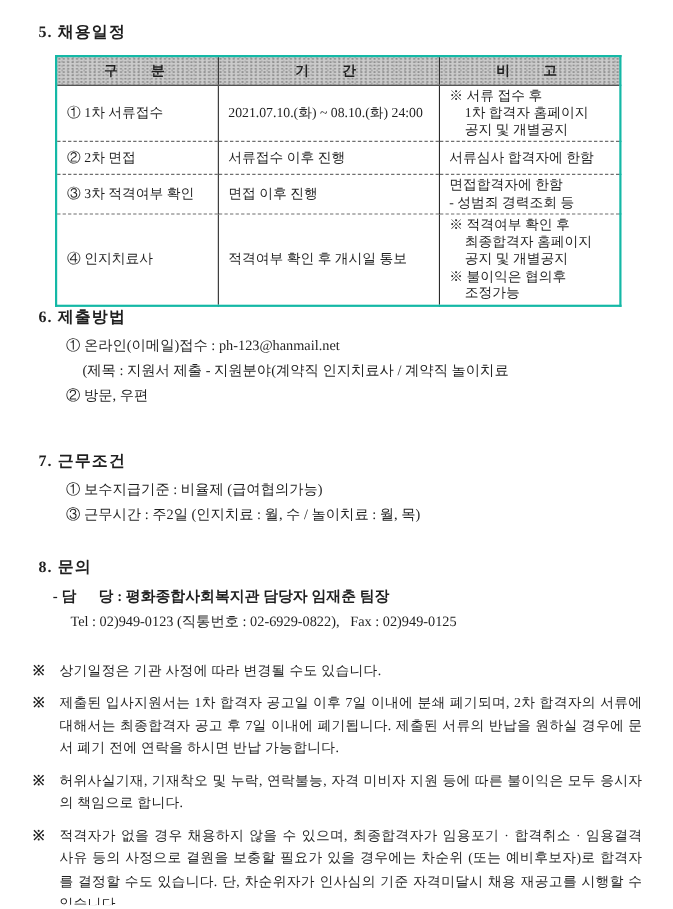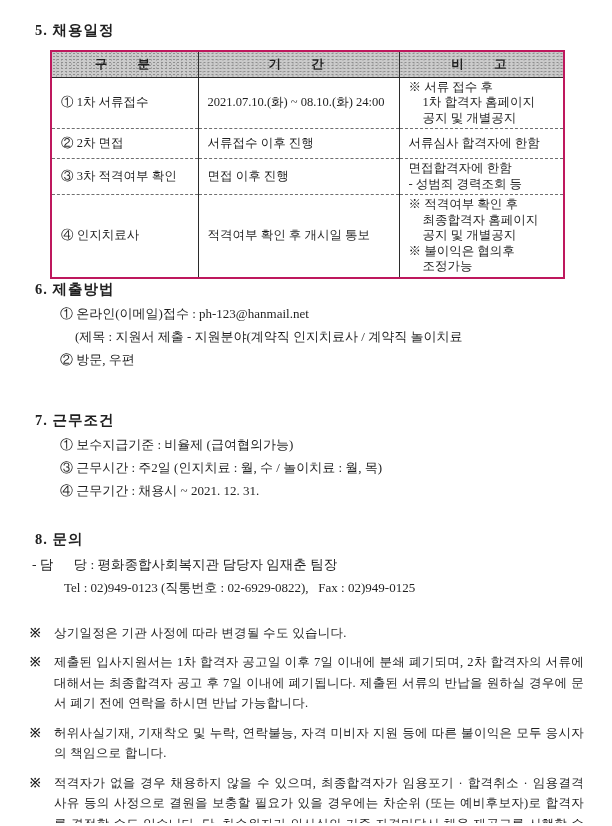--- a/index.html
+++ b/index.html
@@ -25,21 +25,21 @@
     margin:10px 0 0 20px;
     font-size:12.5px;
   }
   .schedule-table th,.schedule-table td{
     border-left:1.5px solid #2b2b2b;
     padding:2px 6px 2px 9px;
     vertical-align:middle;
     box-sizing:border-box;
   }
   .schedule-table th:first-child,.schedule-table td:first-child{border-left:none;}
-  .schedule-table{border:2px solid #be185d;}
+  .schedule-table{border:2px solid #14b8a6;}
   .schedule-table thead th{
     height:26px;
     font-weight:bold;
     text-align:center;
     letter-spacing:8px;
     white-space:pre;
     border-bottom:1.5px solid #2b2b2b;
     background-color:#cbcbcb;
     background-image:
       radial-gradient(circle,#8e8e8e 0.8px,rgba(0,0,0,0) 1px),
@@ -56,21 +56,21 @@
   .note-cell .ind{padding-left:14px;}
   
   .body-line{font-size:13px;line-height:17px;white-space:pre;}
   .mt-sec{}
   .item{margin:6px 0 0 30px;}
   .subitem{margin:6px 0 0 45px;}
   .hangline{margin:6px 0 0 0;}
   .gap-lg{margin-top:42px;}
   .gap-md{margin-top:30px;}
   .contact-line{
-    font-size:13.5px;font-weight:normal;margin:7px 0 0 2px;
+    font-size:13.5px;font-weight:bold;margin:7px 0 0 18px;
     white-space:pre;line-height:18px;
   }
   .tel-line{font-size:13px;margin:5px 0 0 34px;white-space:pre;line-height:18px;}
   
   .notes{margin-top:26px;}
   .note{
     display:flex;
     font-size:12.5px;
     line-height:20.5px;
     margin-top:9px;
@@ -138,21 +138,20 @@
   </table>
 
   <div class="sec-title mt-sec">6. 제출방법</div>
   <div class="body-line item">① 온라인(이메일)접수 : ph-123@hanmail.net</div>
   <div class="body-line subitem">(제목 : 지원서 제출 - 지원분야(계약직 인지치료사 / 계약직 놀이치료</div>
   <div class="body-line item">② 방문, 우편</div>
 
   <div class="sec-title gap-lg">7. 근무조건</div>
   <div class="body-line item">① 보수지급기준 : 비율제 (급여협의가능)</div>
   <div class="body-line item">③ 근무시간 : 주2일 (인지치료 : 월, 수 / 놀이치료 : 월, 목)</div>
-  <div class="body-line item">④ 근무기간 : 채용시 ~ 2021. 12. 31.</div>
 
   <div class="sec-title gap-md">8. 문의</div>
   <div class="contact-line">- 담      당 : 평화종합사회복지관 담당자 임재춘 팀장</div>
   <div class="tel-line">Tel : 02)949-0123 (직통번호 : 02-6929-0822),   Fax : 02)949-0125</div>
 
   <div class="notes">
     <div class="note">
       <span class="note-marker">※</span>
       <span class="note-text">상기일정은 기관 사정에 따라 변경될 수도 있습니다.</span>
     </div>

